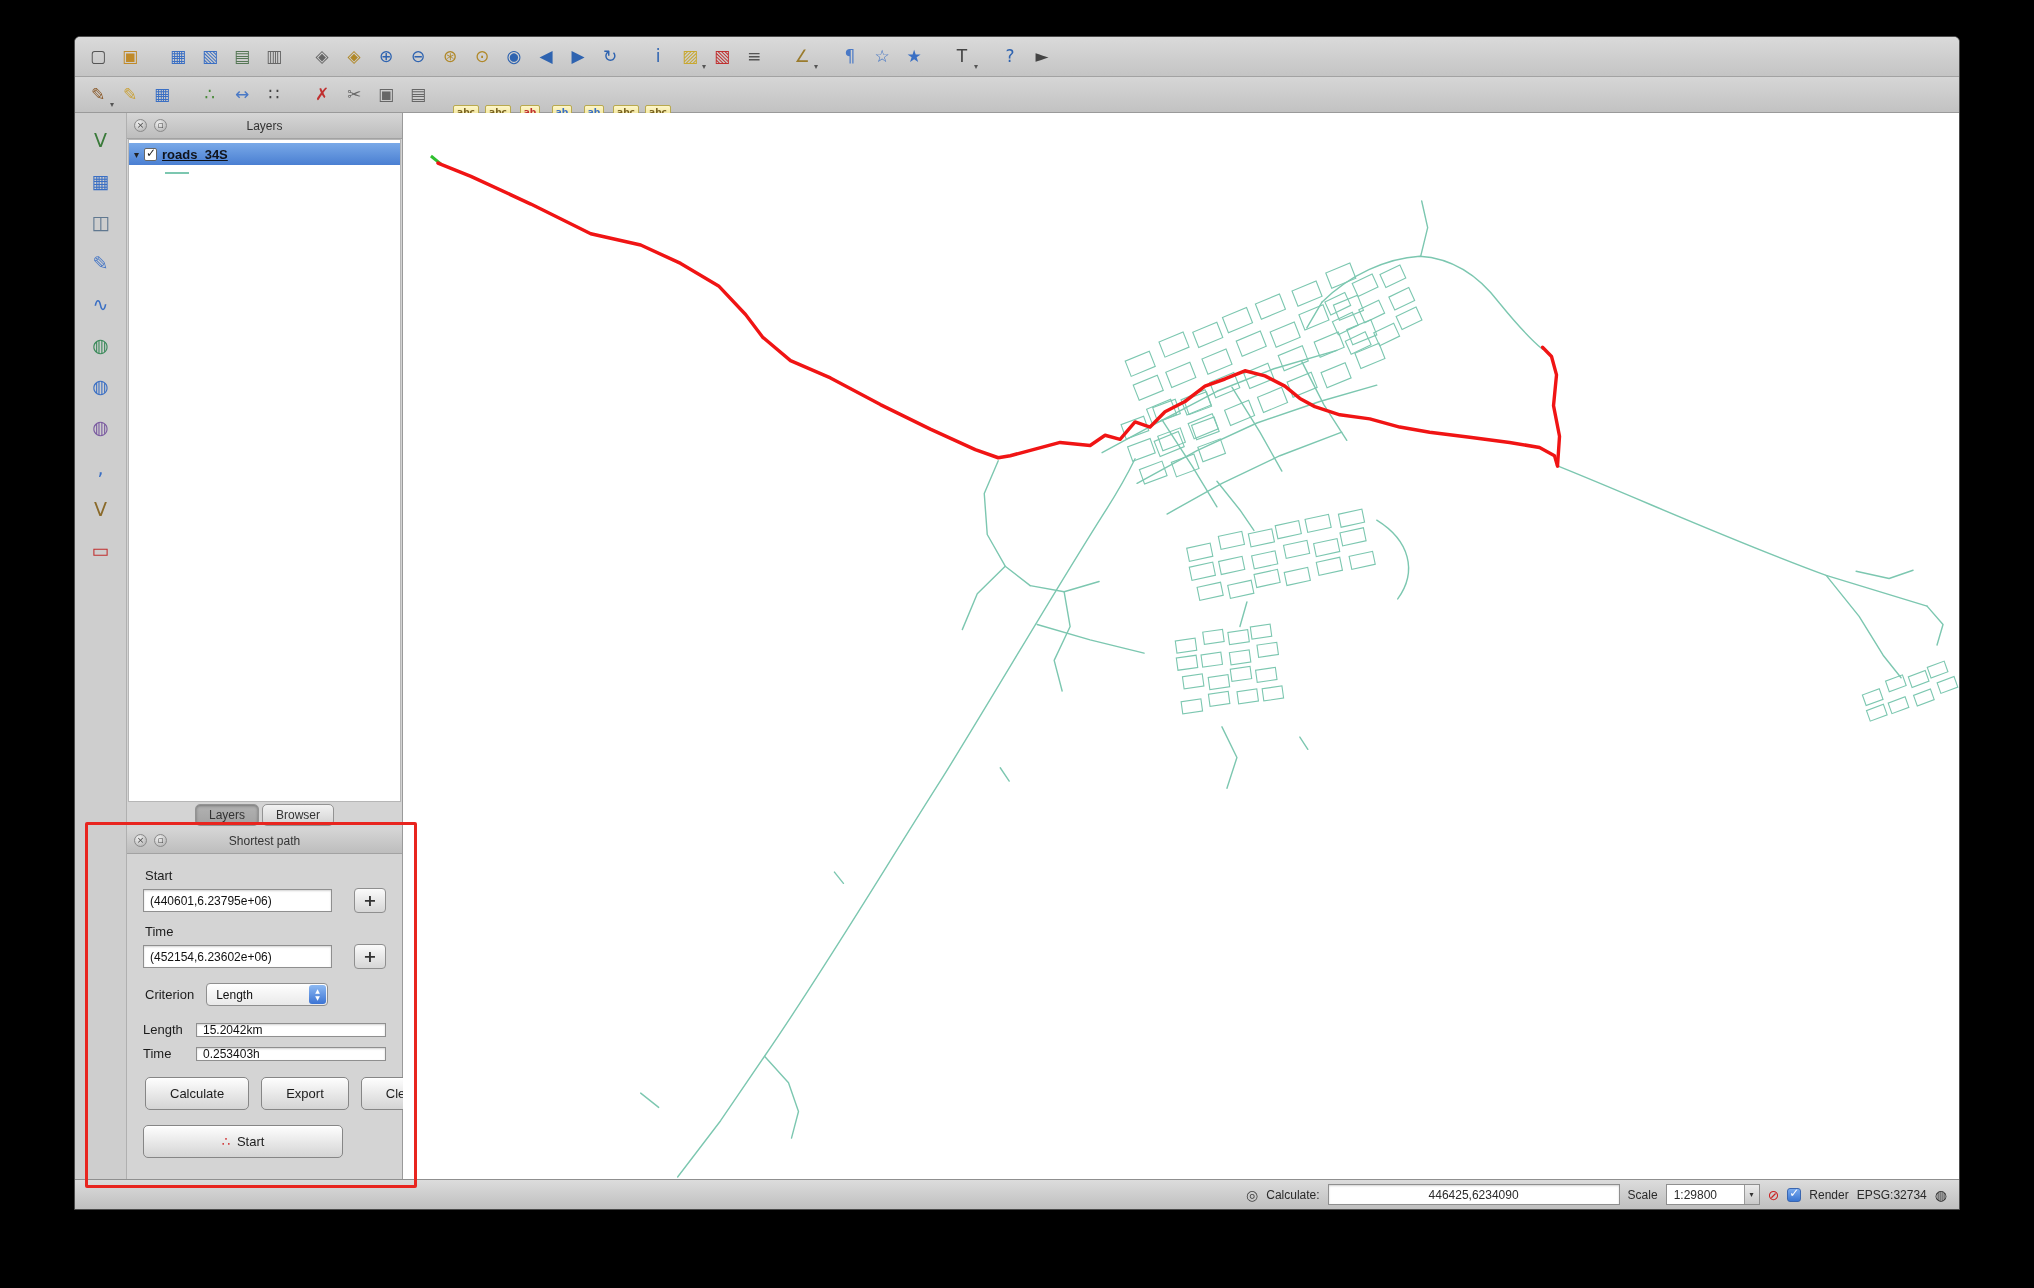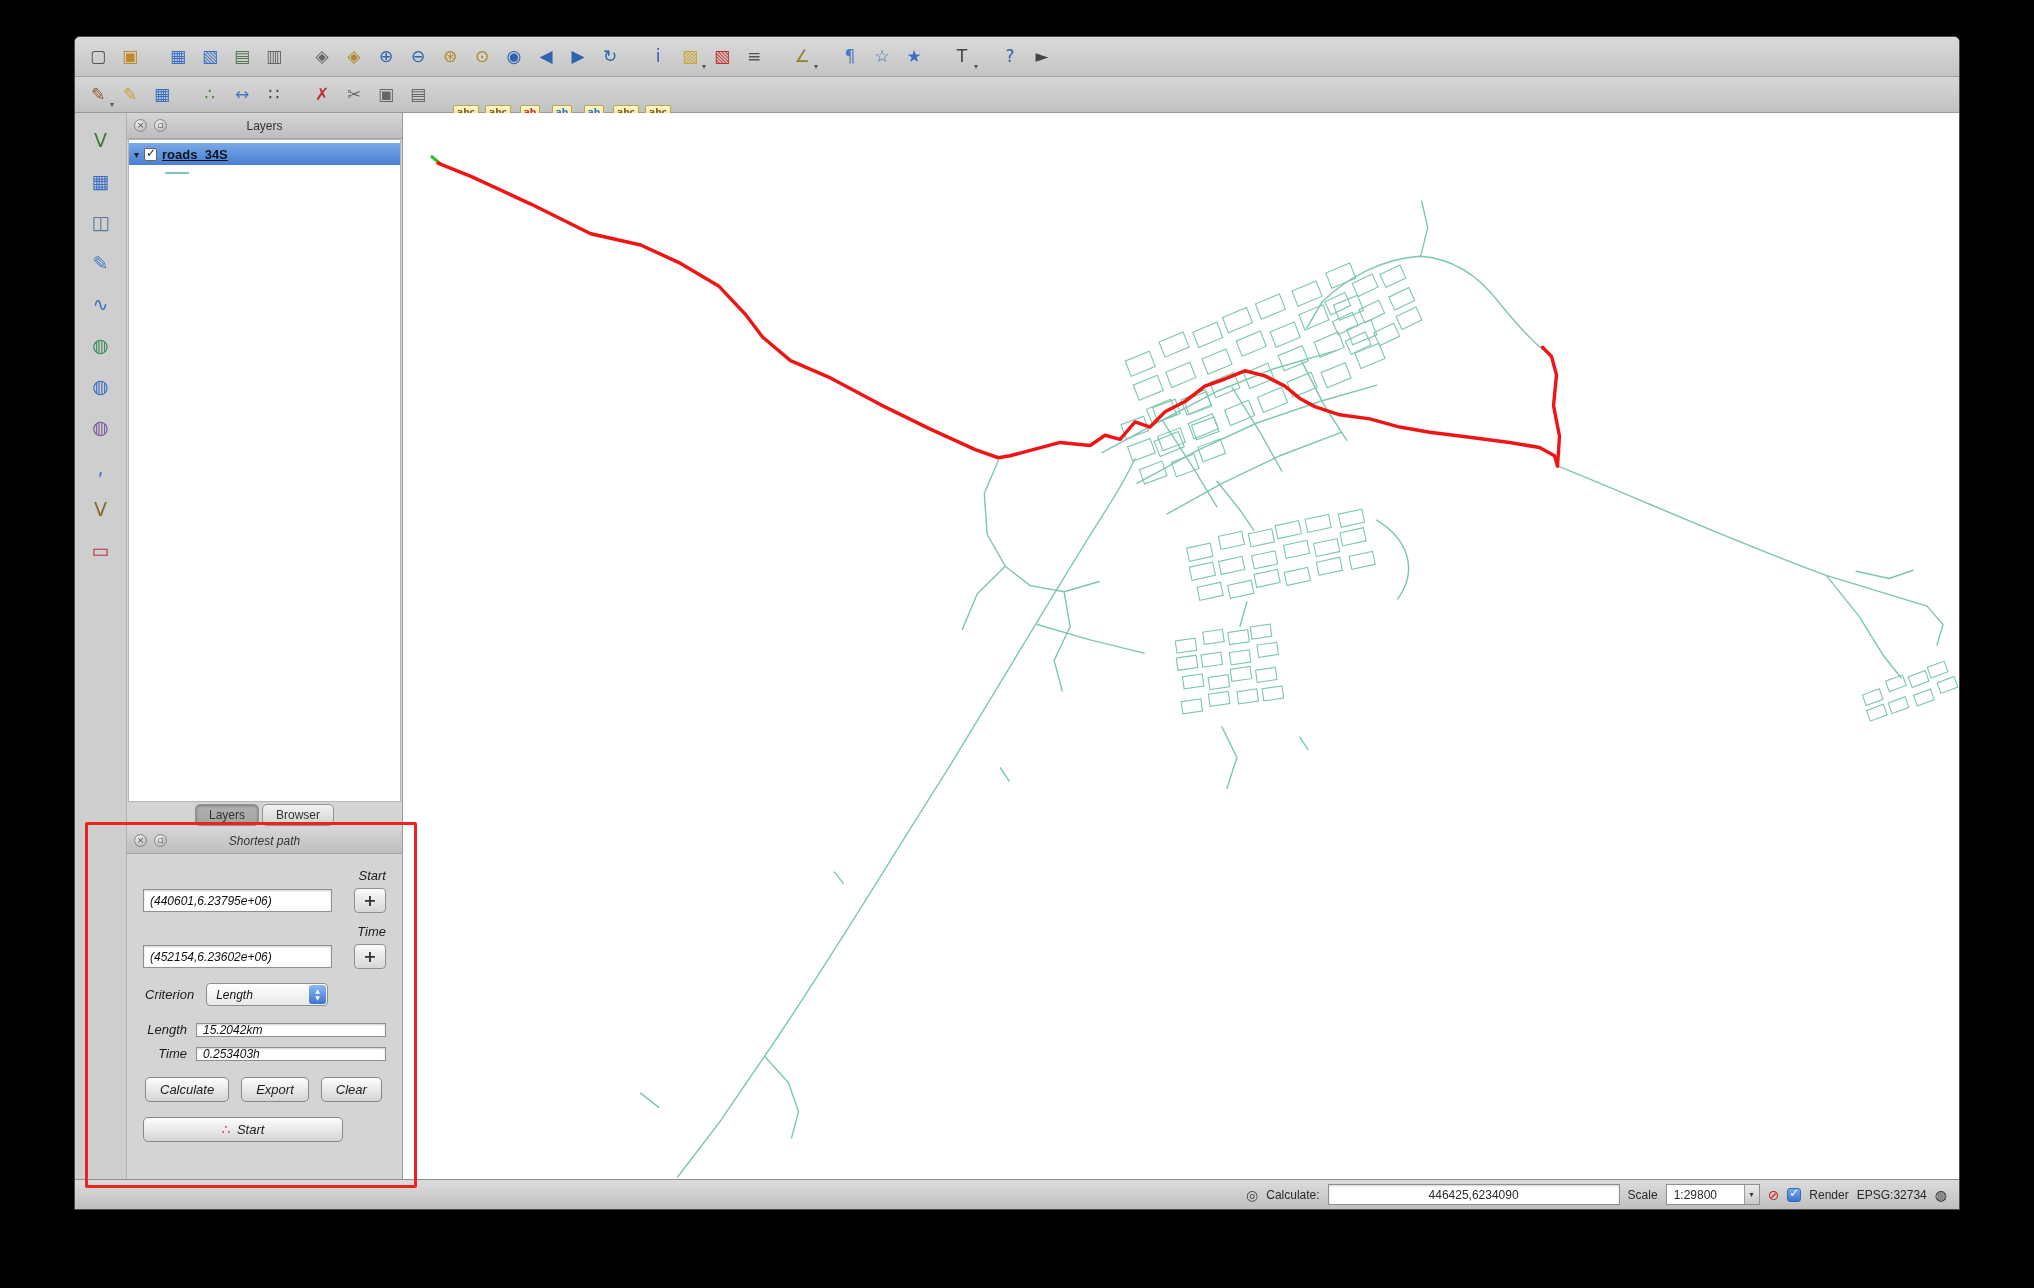--- a/index.html
+++ b/index.html
@@ -53,42 +53,42 @@
   .checkbox-sm::after { content:"✓"; position:absolute; left:1px; top:-3px; font-size:12px; color:#222;
     font-family:"DejaVu Sans",sans-serif; }
   .layer-name { font-size:13px; font-weight:bold; color:#10131a; text-decoration:underline; }
   .symbol-line { width:24px; height:0; border-top:2px solid #7cc7b0; margin:7px 0 0 36px; }
   .panel-tabs { height:26px; flex:0 0 26px; display:flex; align-items:center; justify-content:center; gap:3px; background:#d4d4d4; }
   .tab { font-size:12px; color:#333; padding:3px 13px; border:1px solid #939393; border-radius:5px;
     background:linear-gradient(#f2f2f2,#d2d2d2); }
   .tab.active { background:linear-gradient(#b2b2b2,#a2a2a2); box-shadow:inset 0 1px 3px rgba(0,0,0,.35); }
   
   #sp-dock { flex:0 0 351px; height:351px; }
-  .sp-body { flex:1 1 auto; padding:12px 16px 0 16px; font-size:13px; color:#1c1c1c;text-align:right; }
+  .sp-body { flex:1 1 auto; padding:12px 16px 0 16px; font-size:13px; color:#1c1c1c; }
   .sp-label { margin:2px 0 5px 2px; }
   .input-row { display:flex; align-items:center; gap:22px; margin-bottom:11px; }
   .text-input { flex:1 1 auto; max-width:206px; height:23px; background:#fff; border:1px solid #8f8f8f;
     box-shadow:inset 0 1px 2px rgba(0,0,0,.18); display:flex; align-items:center; padding:0 6px; font-size:12px; color:#111; }
   .capture-btn { width:32px; height:25px; border:1px solid #8f8f8f; border-radius:4px;
     background:linear-gradient(#fbfbfb,#d6d6d6); display:flex; align-items:center; justify-content:center;
     font-size:16px; font-weight:bold; color:#333; font-family:"DejaVu Sans",sans-serif; }
   .criterion-row { display:flex; align-items:center; gap:12px; margin:14px 0 16px 2px; }
   .combo { width:122px; height:23px; background:linear-gradient(#ffffff,#e9e9e9); border:1px solid #8f8f8f;
     border-radius:4px; position:relative; display:flex; align-items:center; padding-left:9px; font-size:12px; color:#111; }
   .combo .stepper { position:absolute; right:1px; top:1px; bottom:1px; width:17px; border-radius:3px;
     background:linear-gradient(#8db9f2,#3c74d4); color:#fff; display:flex; flex-direction:column;
     align-items:center; justify-content:center; font-size:6px; line-height:6.5px; font-family:"DejaVu Sans",sans-serif; }
   .field-row { display:flex; align-items:center; gap:9px; margin-bottom:9px; }
   .field-row .lbl { min-width:44px; }
   .ro-field { flex:1 1 auto; height:14px; background:#fff; border:1px solid #8f8f8f;
     box-shadow:inset 0 1px 2px rgba(0,0,0,.18); display:flex; align-items:center; padding:0 6px; font-size:12px; color:#111; }
   .sp-buttons { display:flex; gap:12px; margin:16px 0 0 2px; }
-  .mac-btn { height:25px; border:1px solid #868686; border-radius:5px; background:linear-gradient(#fefefe,#d4d4d4);
+  .mac-btn { height:33px; border:1px solid #868686; border-radius:5px; background:linear-gradient(#fefefe,#d4d4d4);
     box-shadow:inset 0 1px 0 rgba(255,255,255,.8); display:flex; align-items:center; justify-content:center;
-    padding:0 14px; font-size:13px; color:#1c1c1c; }
+    padding:0 24px; font-size:13px; color:#1c1c1c; }
   .help-btn { margin-top:15px; width:200px; gap:7px; }
   .help-icon { color:#d02828; font-size:13px; font-family:"DejaVu Sans",sans-serif; }
   
   .map-area { flex:1 1 auto; background:#fff; position:relative; min-width:0; }
   .map-area svg { display:block; width:100%; height:100%; }
   
   .statusbar { height:30px; flex:0 0 30px; background:linear-gradient(#dcdcdc,#bfbfbf); border-top:1px solid #8f8f8f;
     display:flex; align-items:center; gap:9px; padding:0 12px; font-size:12px; color:#2a2a2a; }
   .coord-group { margin-left:auto; display:flex; align-items:center; gap:8px; }
   .status-icon { font-family:"DejaVu Sans",sans-serif; font-size:14px; color:#444; }
@@ -363,21 +363,21 @@
           <div class="symbol-line"></div>
         </div>
         <div class="panel-tabs">
 
             <div class="tab active"><span>Layers</span></div>
 
             <div class="tab"><span>Browser</span></div>
           </div>
       </div>
 
-      <div class="dock-col" id="sp-dock" style="width:auto;border-right:none;font-style:italic;">
+      <div class="dock-col" id="sp-dock" style="width:auto;border-right:none;">
         <div class="dock-header">
           <div class="dock-btns">
             <div class="dock-btn close"></div>
             <div class="dock-btn float"></div>
           </div>
           <span class="dock-title">Shortest path</span>
         </div>
         <div class="sp-body">
           <div class="sp-label">Start</div>
           <div class="input-row">

